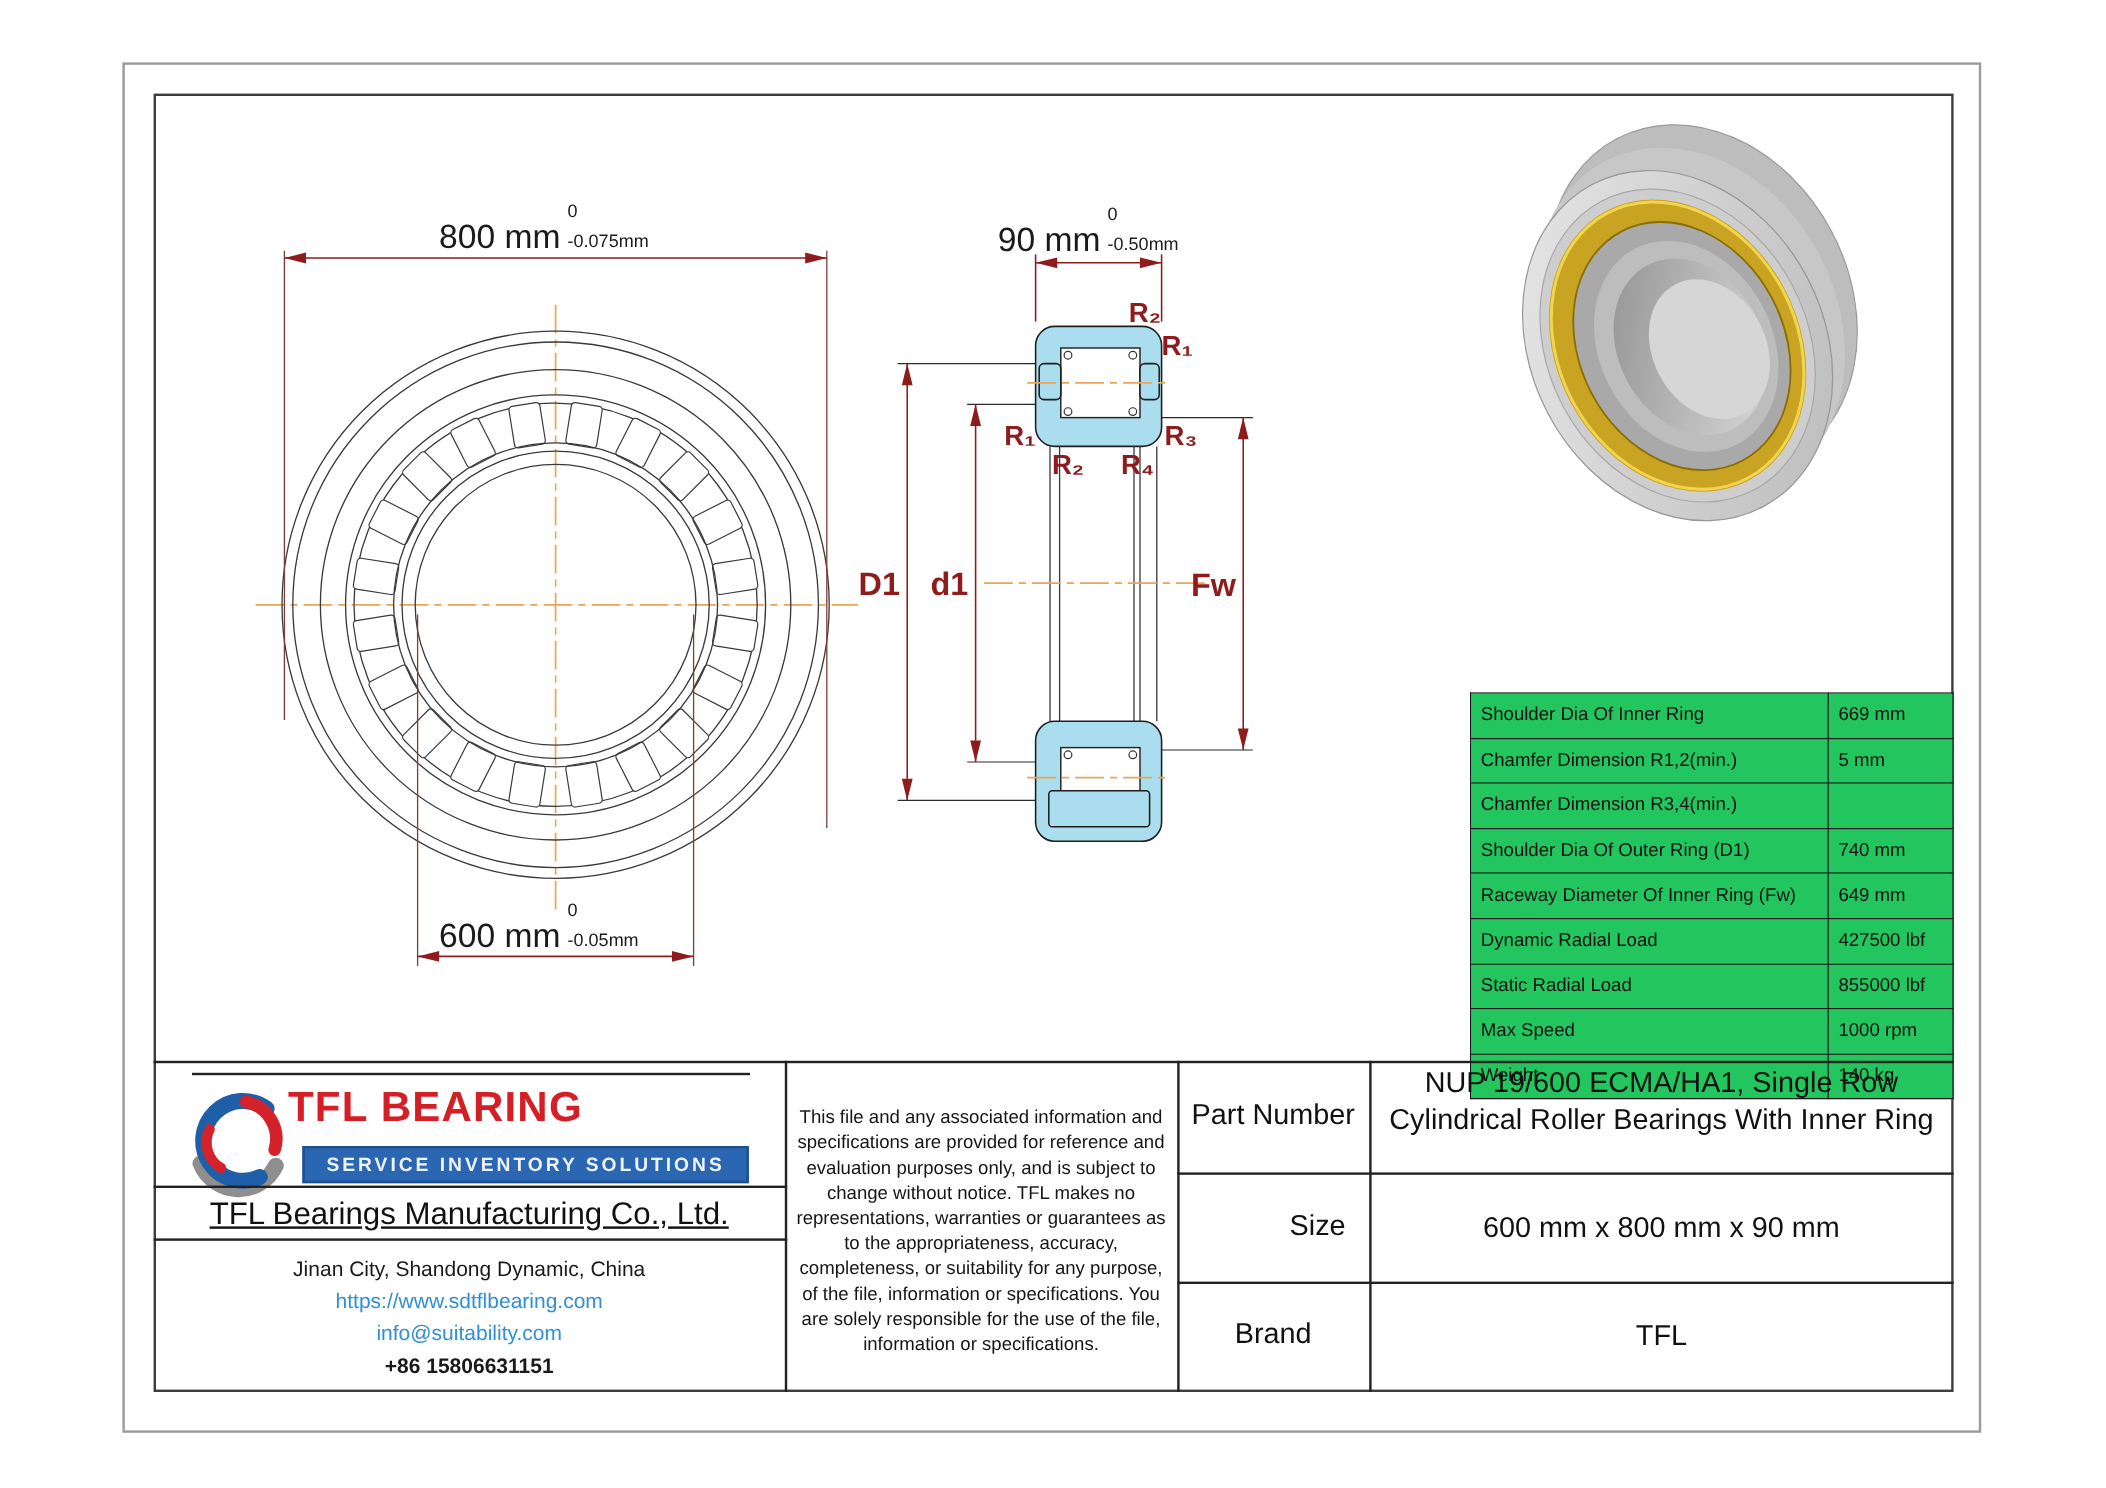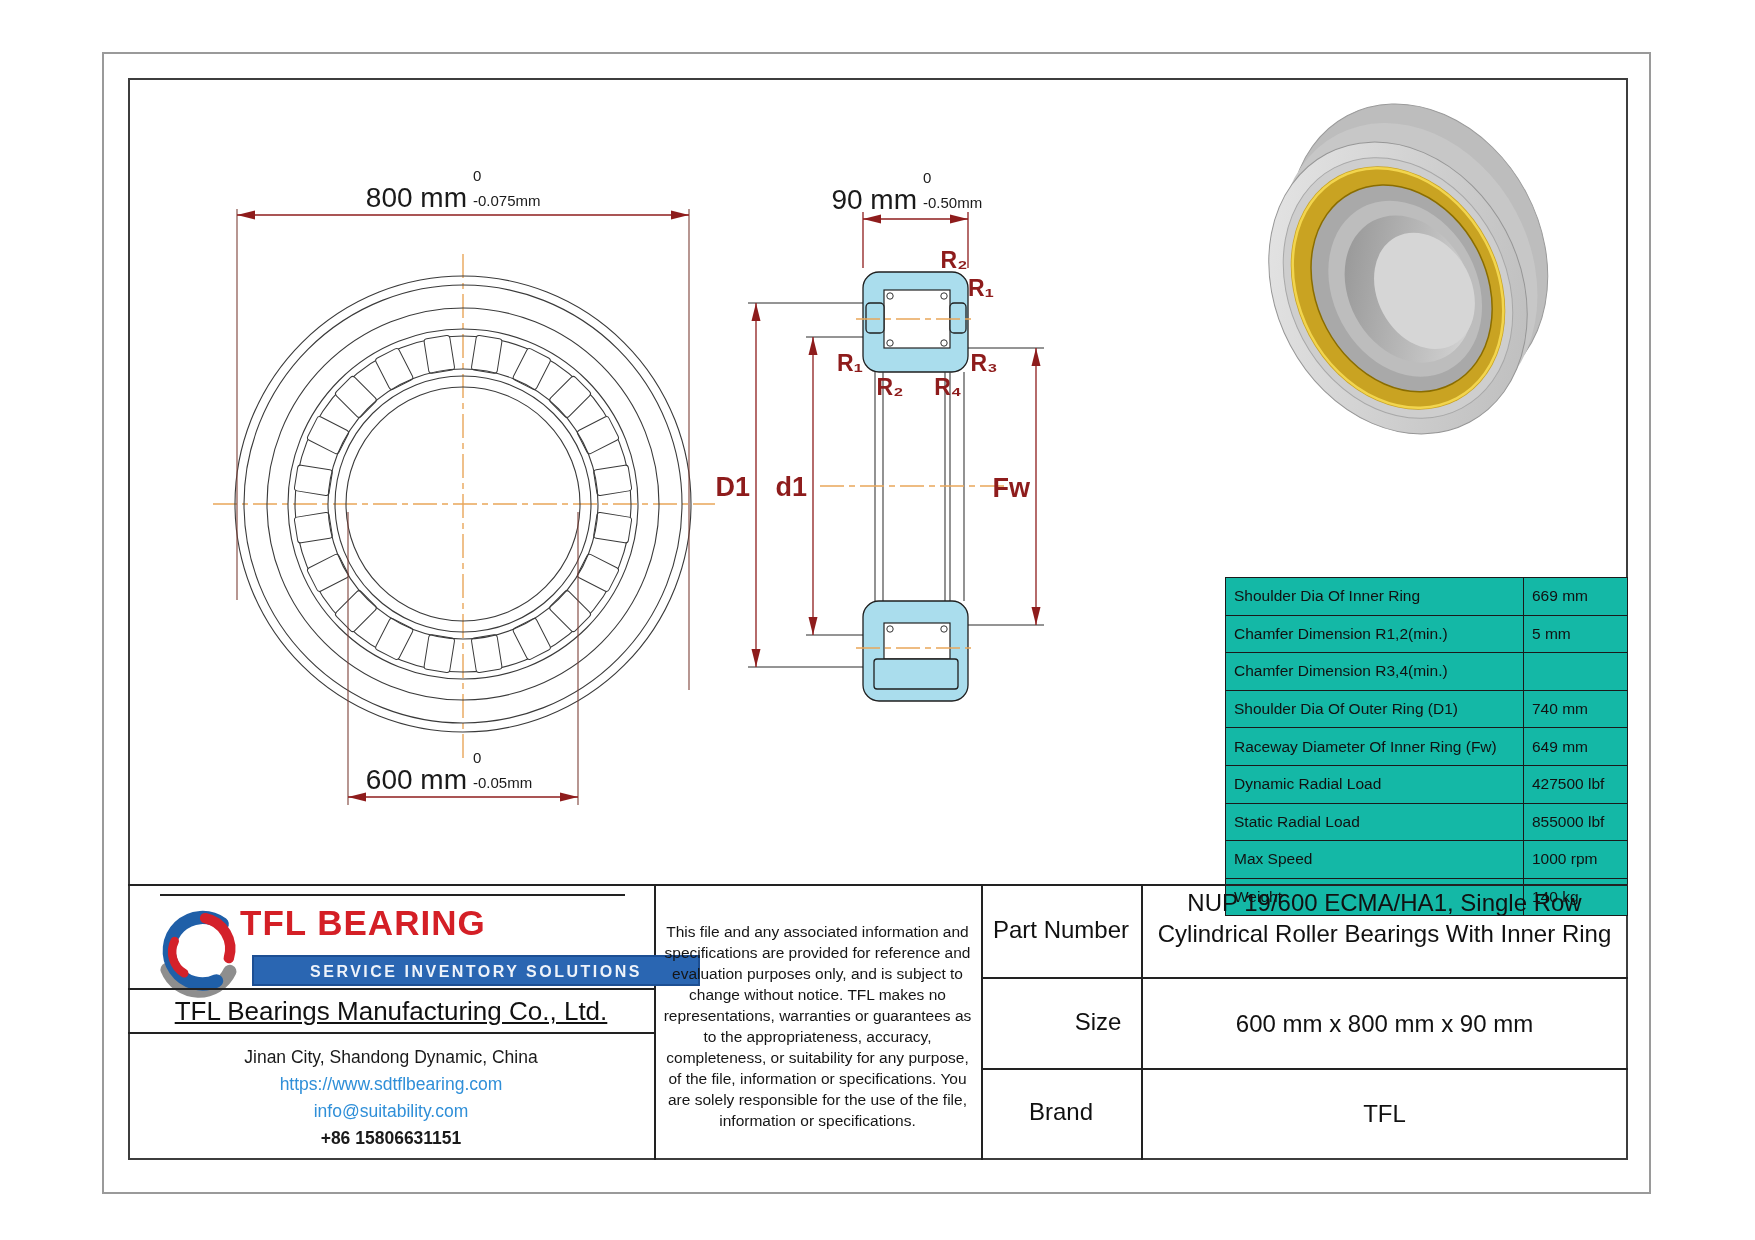--- a/index.html
+++ b/index.html
@@ -21,26 +21,26 @@
   .wht{fill:#ffffff;stroke:#222;stroke-width:1.2;}
   .wall{stroke:#3a3a3a;stroke-width:1.1;}
   .dot{fill:#fff;stroke:#333;stroke-width:1;}
   text{font-family:"Liberation Sans","DejaVu Sans",sans-serif;}
   .dim-num{font-size:28px;fill:#1a1a1a;}
   .dim-tol{font-size:15px;fill:#1a1a1a;}
   .lbl-red{font-size:27px;fill:#8e1c1c;font-weight:bold;}
   .r-lbl{font-size:23px;fill:#8e1c1c;font-weight:bold;}
   
   #spec-table{left:1225px;top:577px;width:403px;border-collapse:collapse;table-layout:fixed;}
-  #spec-table td{border:1.6px solid #1a1a1a;height:36.6px;font-size:15.5px;padding:0 0 0 8px;color:#111;background:#14b8a6;}
+  #spec-table td{border:1.6px solid #1a1a1a;height:36.6px;font-size:15.5px;padding:0 0 0 8px;color:#111;background:#22c55e;}
   #spec-table td.val{width:95px;}
   
   .tb-line{background:#222;}
   #logo-title{left:240px;top:903px;width:400px;font-size:35px;font-weight:bold;color:#d41f26;letter-spacing:1px;font-stretch:condensed;}
-  #logo-banner{left:252px;top:955px;width:448px;height:31px;background:#2a66b2;border:2px solid #1d4f93;color:#eef3fa;font-size:16px;font-weight:bold;letter-spacing:2.5px;text-align:center;line-height:29px;box-sizing:border-box;}
+  #logo-banner{left:252px;top:955px;width:372px;height:31px;background:#2a66b2;border:2px solid #1d4f93;color:#eef3fa;font-size:16px;font-weight:bold;letter-spacing:2.5px;text-align:center;line-height:29px;box-sizing:border-box;}
   #logo-rule{left:160px;top:894px;width:465px;height:2px;background:#222;}
   #company-name{left:128px;top:996px;width:526px;text-align:center;font-size:26px;color:#111;text-decoration:underline;}
   #contact-block{left:128px;top:1044px;width:526px;text-align:center;font-size:17.5px;line-height:27px;}
   #contact-block .lnk{color:#2f8fd8;text-decoration:none;display:block;}
   #contact-block .phone{font-weight:bold;}
   #disclaimer{left:660px;top:898px;width:315px;height:256px;display:flex;align-items:center;}
   #disclaimer div{font-size:15.5px;line-height:21px;text-align:center;color:#151515;}
   .fld-label{font-size:24px;color:#111;text-align:center;}
   .fld-value{font-size:24px;color:#111;text-align:center;line-height:31px;}
 </style>

